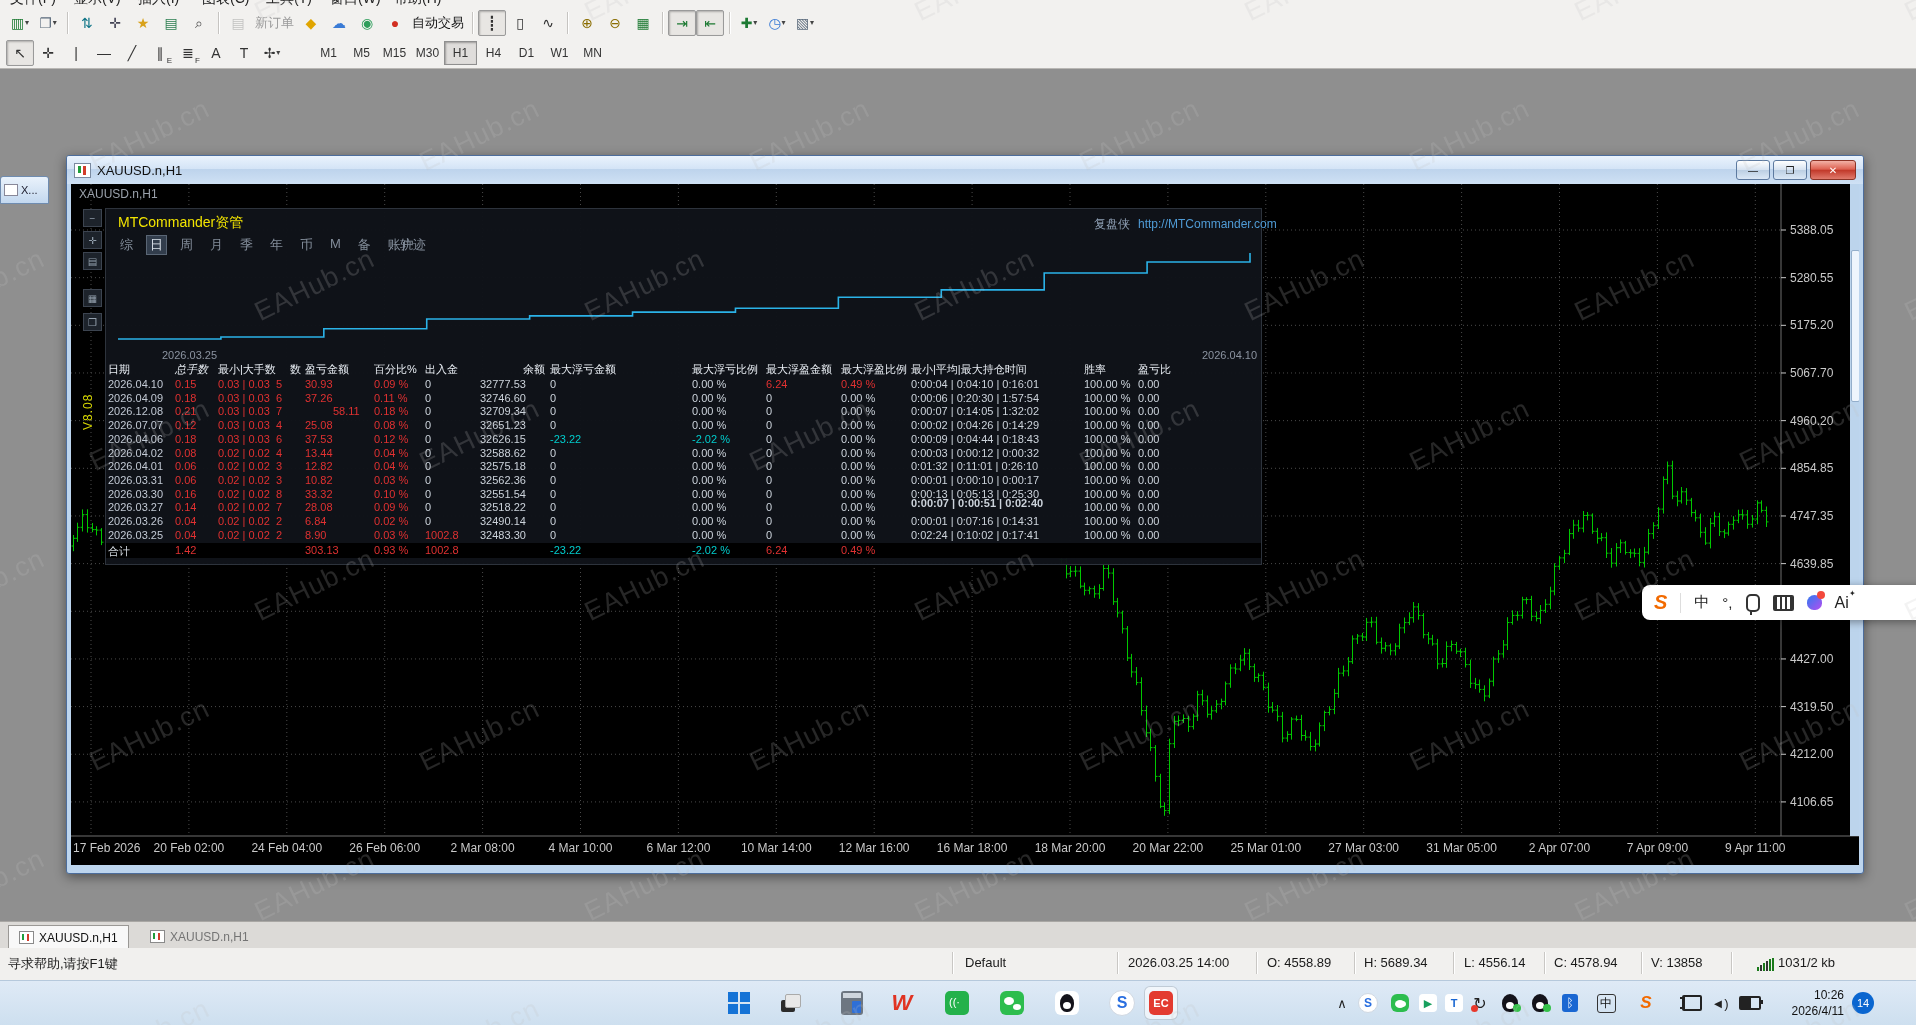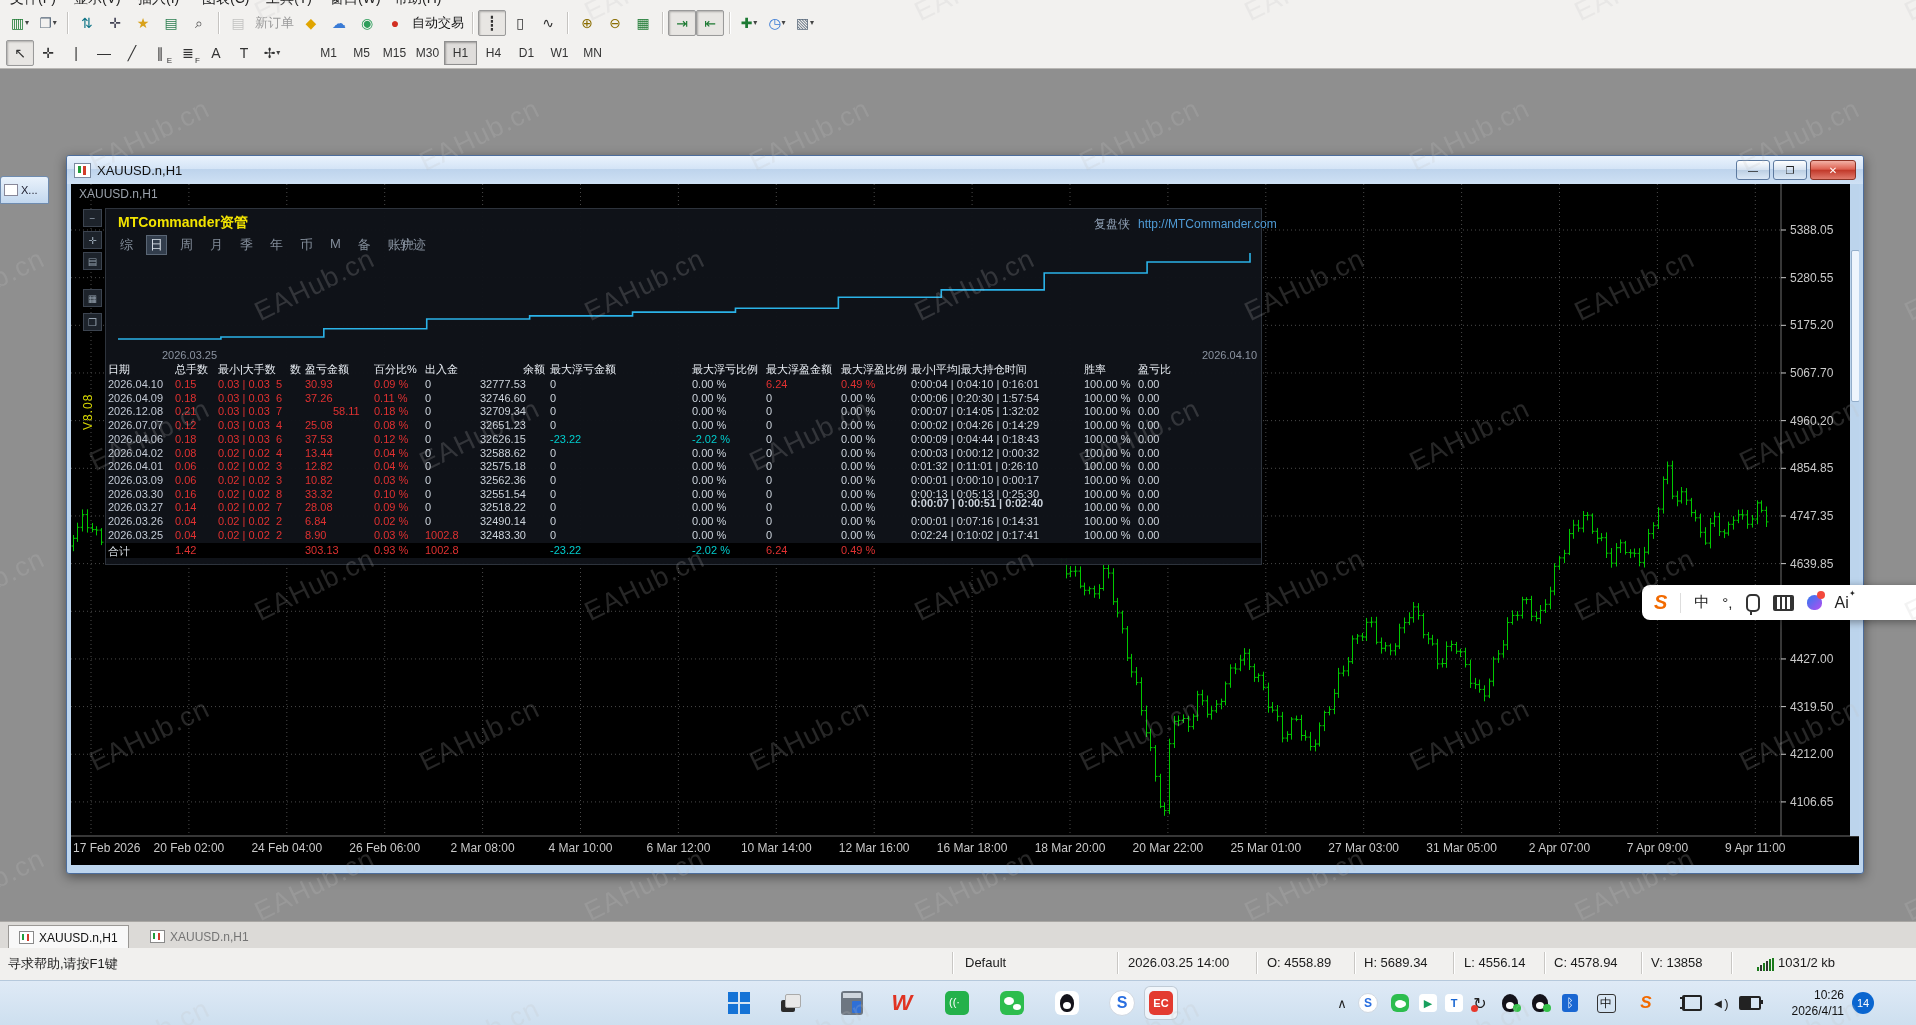--- a/index.html
+++ b/index.html
@@ -48,21 +48,21 @@
   .vlabel{position:absolute;left:10px;top:246px;transform:rotate(-90deg);transform-origin:left top;
           font-size:12px;color:#d6d600;letter-spacing:1px;z-index:2}
   .scrollstrip{position:absolute;right:0;top:0;width:9px;height:652px;background:#bcd4ec;z-index:3}
   .scrollthumb{position:absolute;left:1px;top:66px;width:7px;height:150px;background:#eef5fd;border:1px solid #93aecb;border-radius:2px}
   
   .pctrl{position:absolute;left:12px;width:17px;height:16px;background:#1d232b;border:1px solid #3c4450;
          color:#93a0ad;font-size:10px;display:flex;align-items:center;justify-content:center;z-index:4}
   
   .panel{position:absolute;left:34px;top:24px;width:1155px;height:355px;background:rgba(15,19,25,.97);
          border:1px solid #2d333c;z-index:5;font-size:11px}
-  .ptitle{position:absolute;left:12px;top:5px;font-size:14px;color:#f2e400;font-weight:bold}
+  .ptitle{position:absolute;left:12px;top:5px;font-size:14px;color:#f2e400;font-weight:normal}
   .pbrand{position:absolute;left:988px;top:7px;font-size:12px;color:#8fa0b5;white-space:nowrap}
   .pbrand b{color:#4f9bd5;font-weight:normal;margin-left:8px}
   .pmenu{position:absolute;left:10px;top:26px;display:flex;gap:9px;font-size:13px;color:#828c99;z-index:2}
   .pmenu span{padding:0 3px;border:1px solid transparent}
   .pmenu span.active{background:#323d4c;border-color:#5a6675;color:#dbe2ea}
   .pmenu-right{position:absolute;left:294px;top:27px;font-size:13px;color:#828c99}
   .eq-label{position:absolute;top:140px;font-size:11px;color:#8b93a0}
   .ptable span{position:absolute;white-space:nowrap}
   .totalband{position:absolute;left:0;top:334px;width:100%;height:15px;background:#000}
   
@@ -418,21 +418,21 @@
           </div>
         <div class="pmenu-right">轨迹</div>
         <svg id="eqsvg" width="1147" height="104" style="position:absolute;left:4px;top:38px">
             <path d="M8 92 H110.9090909090909 V90.00074771437306 H213.8181818181818 V81.79329096285163 H316.72727272727275 V72.0542432790669 H419.6363636363636 V68.89168337694959 H522.5454545454545 V65.1445467831285 H625.4545454545455 V61.21619141487955 H728.3636363636364 V50.24660979505759 H831.2727272727273 V42.916018081092865 H934.1818181818181 V25.931142303639657 H1037.090909090909 V15.040478537198888 H1140 V6" fill="none" stroke="#2bb3e8" stroke-width="1.6"></path>
           </svg>
         <span class="eq-label" style="left:56px">2026.03.25</span>
         <span class="eq-label" style="left:1096px">2026.04.10</span>
         <div class="totalband"></div>
         <div class="ptable" id="ptable">
             <span style="left: 2px; top: 153px; color: rgb(232, 237, 243);">日期</span>
-            <span style="left: 69px; top: 153px; color: rgb(232, 237, 243);">总手数</span>
+            <span style="left: 69px; top: 153px; color: rgb(232, 237, 243); font-style: italic;">总手数</span>
             <span style="left: 112px; top: 153px; color: rgb(232, 237, 243);">最小|大手数</span>
             <span style="left: 184px; top: 153px; color: rgb(232, 237, 243);">数</span>
             <span style="left: 199px; top: 153px; color: rgb(232, 237, 243);">盈亏金额</span>
             <span style="left: 268px; top: 153px; color: rgb(232, 237, 243);">百分比%</span>
             <span style="left: 319px; top: 153px; color: rgb(232, 237, 243);">出入金</span>
             <span style="left: 374px; top: 153px; color: rgb(232, 237, 243); margin-left: 43px;">余额</span>
             <span style="left: 444px; top: 153px; color: rgb(232, 237, 243);">最大浮亏金额</span>
             <span style="left: 586px; top: 153px; color: rgb(232, 237, 243);">最大浮亏比例</span>
             <span style="left: 660px; top: 153px; color: rgb(232, 237, 243);">最大浮盈金额</span>
             <span style="left: 735px; top: 153px; color: rgb(232, 237, 243);">最大浮盈比例</span>
@@ -537,21 +537,21 @@
             <span style="left: 268px; top: 251.2px; color: rgb(224, 49, 49);">0.04 %</span>
             <span style="left: 319px; top: 251.2px; color: rgb(204, 211, 219);">0</span>
             <span style="left: 374px; top: 251.2px; color: rgb(204, 211, 219);">32575.18</span>
             <span style="left: 444px; top: 251.2px; color: rgb(204, 211, 219);">0</span>
             <span style="left: 586px; top: 251.2px; color: rgb(204, 211, 219);">0.00 %</span>
             <span style="left: 660px; top: 251.2px; color: rgb(204, 211, 219);">0</span>
             <span style="left: 735px; top: 251.2px; color: rgb(204, 211, 219);">0.00 %</span>
             <span style="left: 805px; top: 251.2px; color: rgb(204, 211, 219);">0:01:32 | 0:11:01 | 0:26:10</span>
             <span style="left: 978px; top: 251.2px; color: rgb(204, 211, 219);">100.00 %</span>
             <span style="left: 1032px; top: 251.2px; color: rgb(204, 211, 219);">0.00</span>
-            <span style="left: 2px; top: 264.9px; color: rgb(194, 201, 212);">2026.03.09</span>
+            <span style="left: 2px; top: 264.9px; color: rgb(194, 201, 212);">2026.03.31</span>
             <span style="left: 69px; top: 264.9px; color: rgb(224, 49, 49);">0.06</span>
             <span style="left: 112px; top: 264.9px; color: rgb(224, 49, 49);">0.02 | 0.02</span>
             <span style="left: 170px; top: 264.9px; color: rgb(224, 49, 49);">3</span>
             <span style="left: 199px; top: 264.9px; color: rgb(224, 49, 49);">10.82</span>
             <span style="left: 268px; top: 264.9px; color: rgb(224, 49, 49);">0.03 %</span>
             <span style="left: 319px; top: 264.9px; color: rgb(204, 211, 219);">0</span>
             <span style="left: 374px; top: 264.9px; color: rgb(204, 211, 219);">32562.36</span>
             <span style="left: 444px; top: 264.9px; color: rgb(204, 211, 219);">0</span>
             <span style="left: 586px; top: 264.9px; color: rgb(204, 211, 219);">0.00 %</span>
             <span style="left: 660px; top: 264.9px; color: rgb(204, 211, 219);">0</span>

